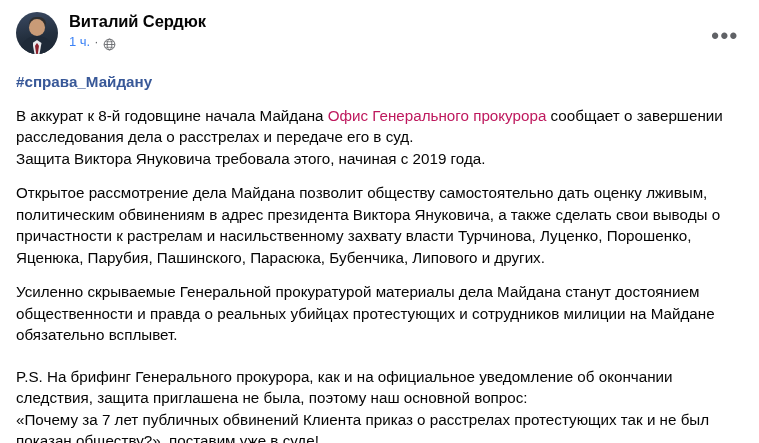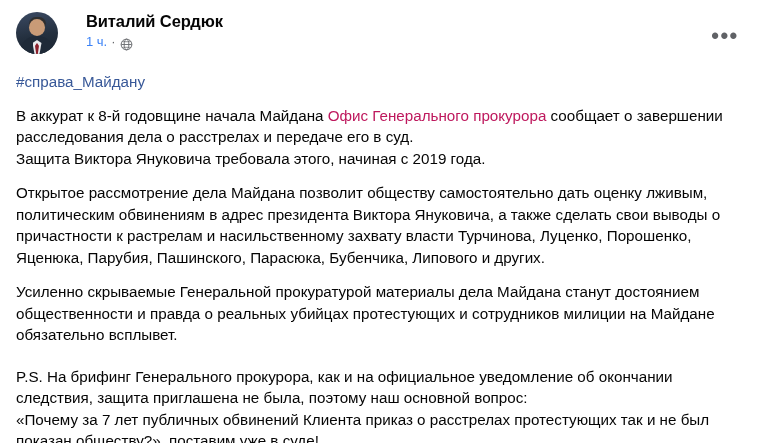--- a/index.html
+++ b/index.html
@@ -77,21 +77,21 @@
   .avatar .av-tie {
     position: absolute;
     width: 4px;
     height: 11px;
     background: #8b1f2a;
     left: 19px;
     bottom: 0;
     clip-path: polygon(50% 0, 100% 25%, 70% 100%, 30% 100%, 0 25%);
   }
   .header-text {
-    margin-left: 28px;
+    margin-left: 11px;
     display: flex;
     flex-direction: column;
     justify-content: flex-start;
     padding-top: 1px;
   }
   .author-name {
     font-size: 16.5px;
     font-weight: bold;
     color: #050505;
     line-height: 21px;
@@ -145,20 +145,21 @@
     line-height: 21.5px;
     color: #050505;
   }
   .post-body p {
     margin: 0 0 14px 0;
   }
   .post-body p:last-child { margin-bottom: 0; }
   .hashtag {
     color: #385898;
     text-decoration: none;
+    font-weight: bold;
   }
   .inline-link {
     color: #be185d;
     text-decoration: none;
   }
 </style>
 </head>
 <body>
 
 <div class="post">

